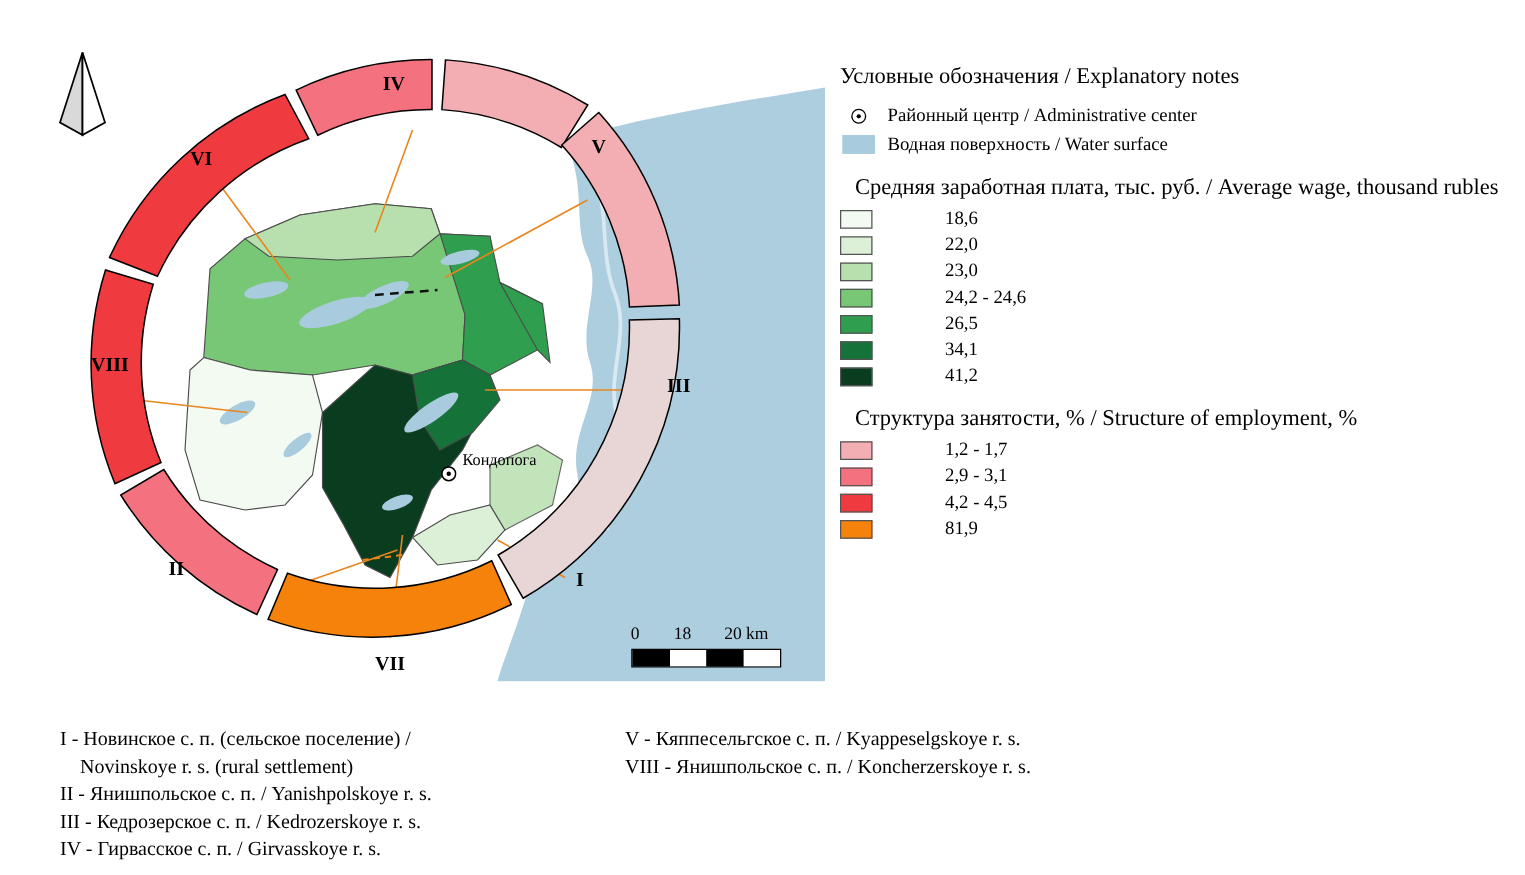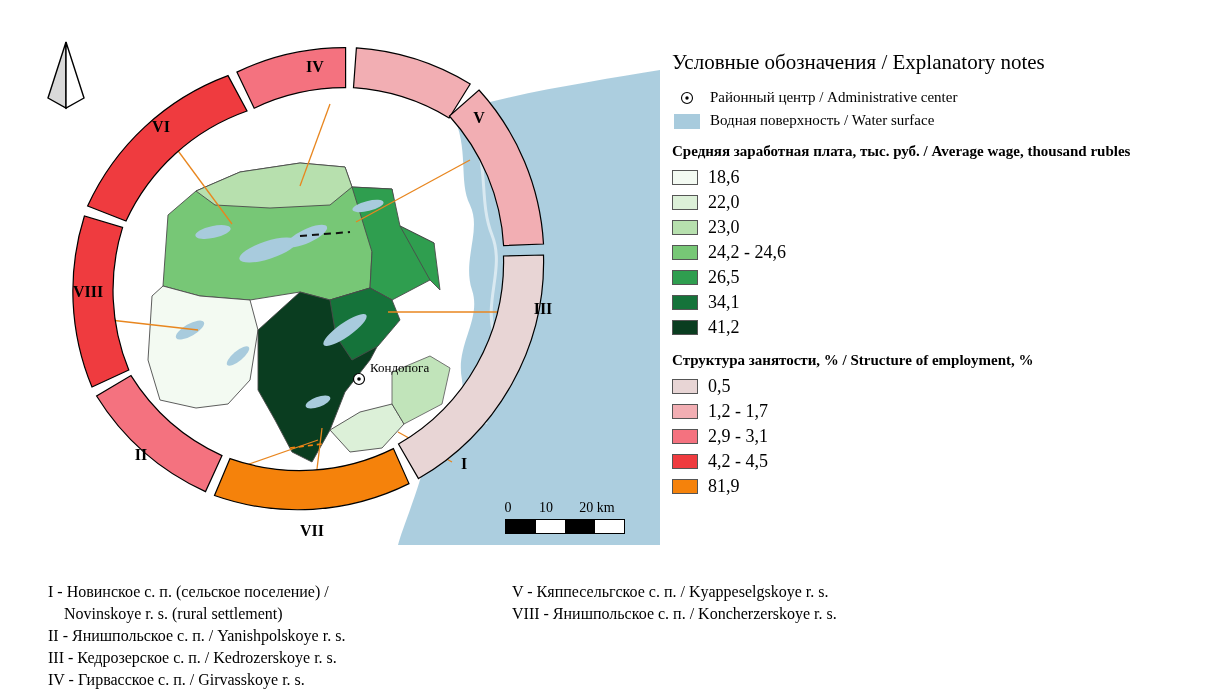--- a/index.html
+++ b/index.html
@@ -83,57 +83,57 @@
   #scalebar .sb-seg.light { background: #fff; }
 
   
   #legend {
     position: absolute;
     left: 672px;
     top: 50px;
     width: 540px;
   }
   #legend h1 {
-    font-size: 21px;
+    font-size: 18px;
     font-weight: normal;
     margin: 0 0 14px 0;
     font-family: "Liberation Serif", serif;
   }
   .legend-row {
     display: flex;
-    align-items: flex-end;
+    align-items: flex-start;
     margin-bottom: 6px;
     font-size: 15px;
   }
   .legend-row .sym {
     width: 30px;
     flex: 0 0 30px;
     display: flex;
     align-items: center;
     justify-content: center;
   }
   .legend-row .lbl {
     padding-left: 8px;
   }
   .swatch {
     width: 26px;
     height: 15px;
     border: 1px solid #555;
     box-sizing: border-box;
   }
   .legend-section-title {
-    font-size: 15px;
-    margin: 14px 0 7px 0;
-    font-weight: bold;
+    font-size: 18px;
+    margin: 14px 0 7px 12px;
   }
   .legend-item {
     display: flex;
     align-items: center;
     margin-bottom: 4px;
-    font-size: 18px;
+    font-size: 15px;
+    gap: 48px;
   }
   .legend-item .lbl { padding-left: 10px; }
 
   
   #footer {
     position: absolute;
     left: 0;
     top: 573px;
     width: 1220px;
     height: 140px;
@@ -143,21 +143,20 @@
     position: absolute;
     left: 48px;
     top: 8px;
     width: 440px;
   }
   #footer-right {
     position: absolute;
     left: 500px;
     top: 8px;
     width: 520px;
-    margin-left: 12px;
   }
   .foot-line {
     line-height: 1.38;
     white-space: pre-wrap;
   }
 </style>
 </head>
 <body>
 
 <div id="root">
@@ -259,21 +258,21 @@
 
       <g>
         <path d="M66 42 L66 108 L48 98 Z" fill="#d9d9d9" stroke="#000" stroke-width="1.4"></path>
         <path d="M66 42 L66 108 L84 98 Z" fill="#ffffff" stroke="#000" stroke-width="1.4"></path>
       </g>
     </svg>
 
     <div id="scalebar">
       <div class="sb-nums">
         <span style="left:3px;">0</span>
-        <span style="left:41px;">10</span>
+        <span style="left:41px;">18</span>
         <span style="left:92px;">20 km</span>
       </div>
       <div class="sb-bar">
         <div class="sb-seg dark"></div>
         <div class="sb-seg light"></div>
         <div class="sb-seg dark"></div>
         <div class="sb-seg light"></div>
       </div>
     </div>
   </div>
@@ -325,24 +324,20 @@
       <span class="lbl">34,1</span>
     </div>
     <div class="legend-item">
       <span class="swatch" style="background:#0a3d20;"></span>
       <span class="lbl">41,2</span>
     </div>
 
     <div class="legend-section-title">Структура занятости, % / Structure of employment, %</div>
 
     <div class="legend-item">
-      <span class="swatch" style="background:#e8d5d5;"></span>
-      <span class="lbl">0,5</span>
-    </div>
-    <div class="legend-item">
       <span class="swatch" style="background:#f2aeb3;"></span>
       <span class="lbl">1,2 - 1,7</span>
     </div>
     <div class="legend-item">
       <span class="swatch" style="background:#f4727f;"></span>
       <span class="lbl">2,9 - 3,1</span>
     </div>
     <div class="legend-item">
       <span class="swatch" style="background:#ef3b3f;"></span>
       <span class="lbl">4,2 - 4,5</span>

